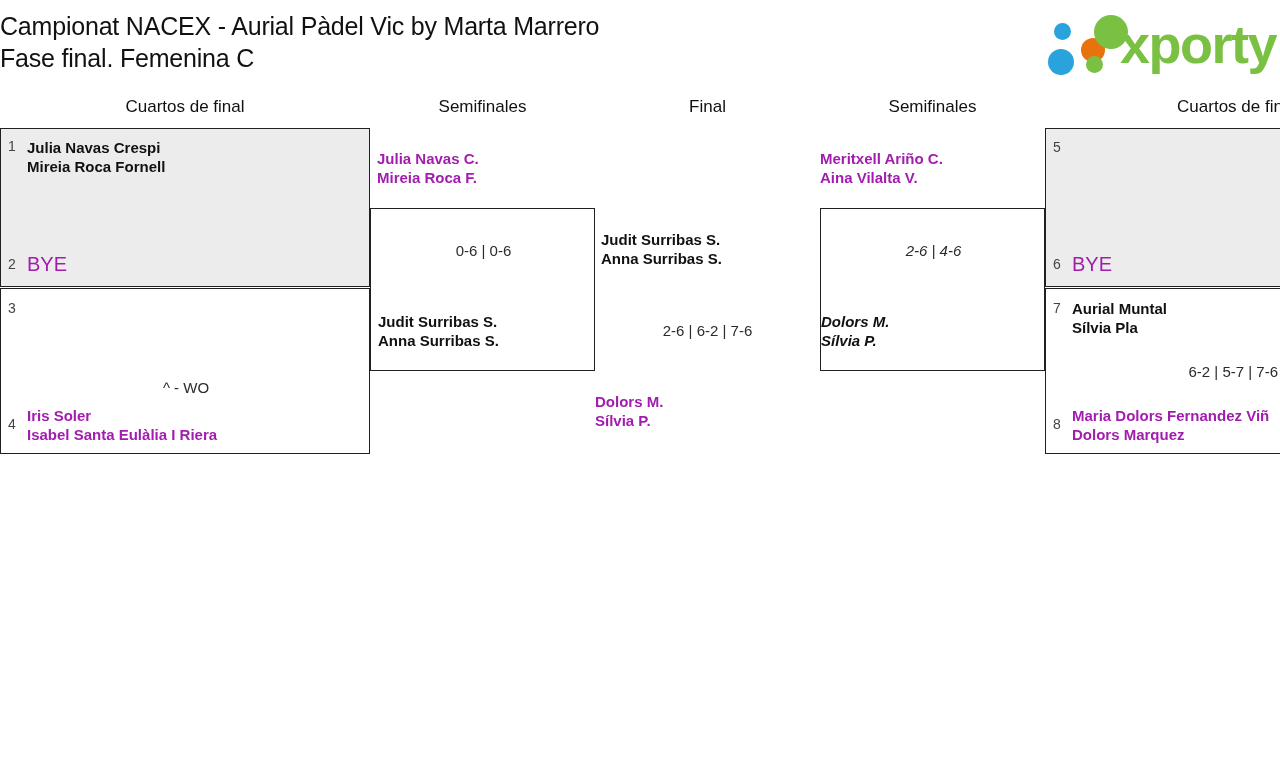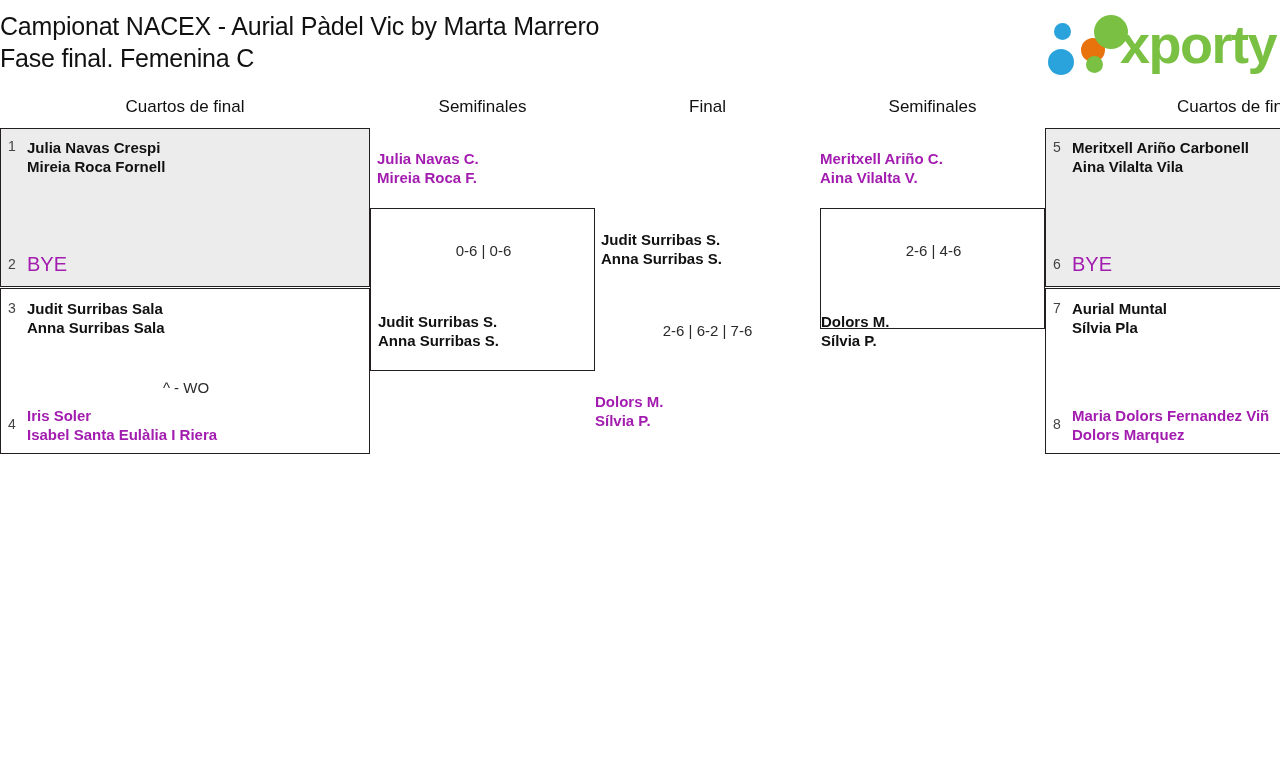--- a/index.html
+++ b/index.html
@@ -164,24 +164,20 @@
     <div class="team winner" style="left:26px; top:9px;">
       <span class="ln">Julia Navas Crespi</span>
       <span class="ln">Mireia Roca Fornell</span>
     </div>
     <div class="seed" style="left:2px; top:126px;">2</div>
     <div class="bye" style="left:26px; top:126px;">BYE</div>
   </div>
 
   <div class="match-box" style="left:0px; top:288px; width:370px; height:166px;">
     <div class="seed" style="left:2px; top:10px;">3</div>
-    <div class="team winner" style="left:26px; top:10px;">
-      <span class="ln">Judit Surribas Sala</span>
-      <span class="ln">Anna Surribas Sala</span>
-    </div>
     <div class="score" style="left:0px; top:73px; width:370px; text-align:center;margin-top:16px;">^ - WO</div>
     <div class="seed" style="left:2px; top:126px;">4</div>
     <div class="team loser" style="left:26px; top:117px;">
       <span class="ln">Iris Soler</span>
       <span class="ln">Isabel Santa Eulàlia I Riera</span>
     </div>
   </div>
 
   <div class="team loser" style="left:377px; top:149px;">
     <span class="ln">Julia Navas C.</span>
@@ -206,44 +202,41 @@
   <div class="team loser align-right" style="left:595px; top:392px; width:222px;">
     <span class="ln">Dolors M.</span>
     <span class="ln">Sílvia P.</span>
   </div>
 
   <div class="team loser align-right" style="left:820px; top:149px; width:218px;">
     <span class="ln">Meritxell Ariño C.</span>
     <span class="ln">Aina Vilalta V.</span>
   </div>
 
-  <div class="match-box" style="left:820px; top:208px; width:225px; height:121px;">
+  <div class="match-box" style="left:820px; top:208px; width:225px; height:163px;font-style:italic;">
     <div class="score" style="left:0px; top:32px; width:225px; text-align:center;">2-6 | 4-6</div>
     <div class="team winner align-right" style="left:0px; top:103px; width:218px;">
       <span class="ln">Dolors M.</span>
       <span class="ln">Sílvia P.</span>
     </div>
   </div>
 
   <div class="match-box shaded" style="left:1045px; top:128px; width:370px; height:159px;">
     <div class="seed" style="left:2px; top:9px;">5</div>
-    <div class="team winner" style="left:26px; top:9px;">
-      <span class="ln">Meritxell Ariño Carbonell</span>
-      <span class="ln">Aina Vilalta Vila</span>
-    </div>
     <div class="seed" style="left:2px; top:126px;">6</div>
     <div class="bye" style="left:26px; top:126px;">BYE</div>
   </div>
 
   <div class="match-box" style="left:1045px; top:288px; width:370px; height:166px;">
     <div class="seed" style="left:2px; top:10px;">7</div>
     <div class="team winner" style="left:26px; top:10px;">
       <span class="ln">Aurial Muntal</span>
       <span class="ln">Sílvia Pla</span>
     </div>
+    <div class="score" style="left:0px; top:73px; width:232px; text-align:right;">6-2 | 5-7 | 7-6</div>
     <div class="seed" style="left:2px; top:126px;">8</div>
     <div class="team loser" style="left:26px; top:117px;">
       <span class="ln">Maria Dolors Fernandez Viñ</span>
       <span class="ln">Dolors Marquez</span>
     </div>
   </div>
 
 </div>
 
 </body></html>

